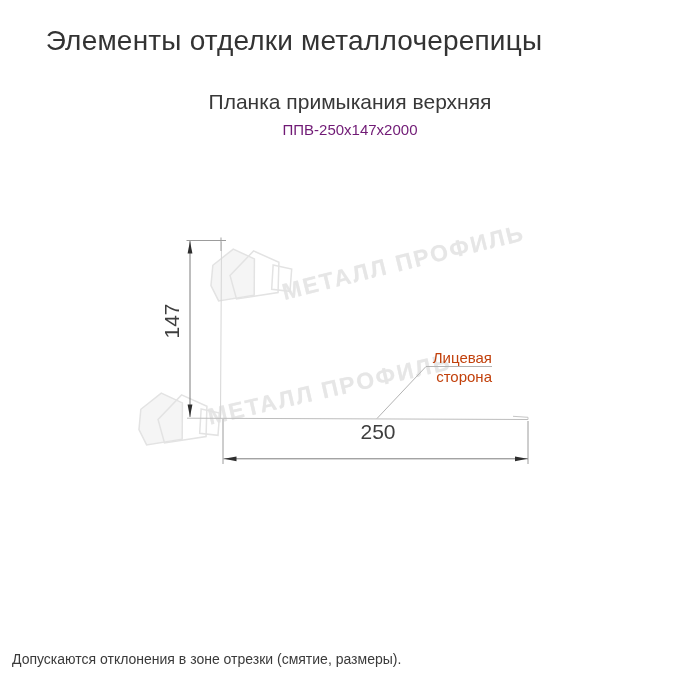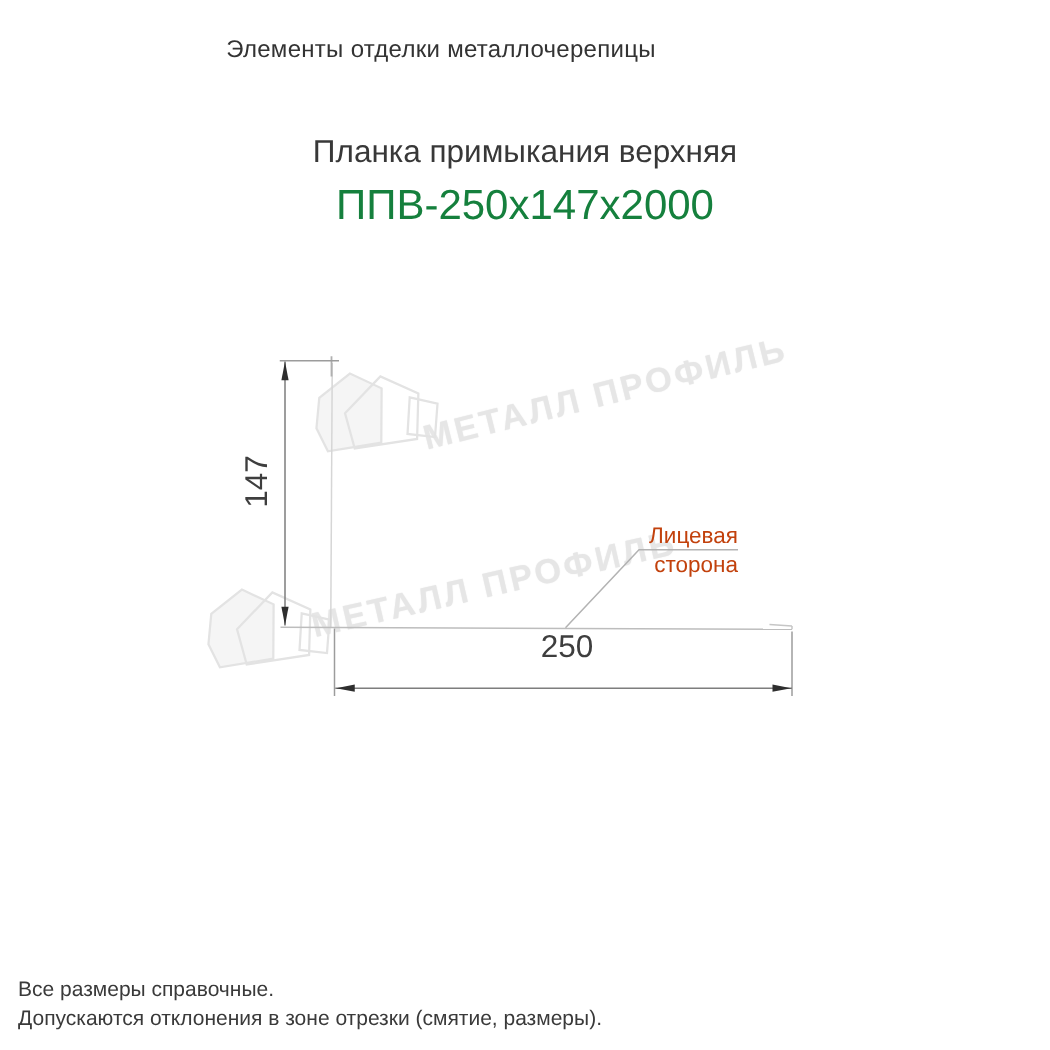--- a/index.html
+++ b/index.html
@@ -1,25 +1,25 @@
 <!DOCTYPE html>
 <html><head>
 <meta charset="utf-8">
 <style>
   html,body{margin:0;padding:0;background:#fff;}
   body{width:700px;height:700px;overflow:hidden;position:relative;
        font-family:"Liberation Sans","DejaVu Sans",sans-serif;color:#3c3c3c;}
   .page{position:absolute;inset:0;background:#fff;}
 
   .title{position:absolute;left:0;top:25px;width:588px;text-align:center;
-         font-size:16px;font-weight:400;color:#333;letter-spacing:.2px;}
+         font-size:28px;font-weight:400;color:#333;letter-spacing:.2px;}
   .subtitle{position:absolute;left:0;top:90px;width:700px;text-align:center;
             font-size:21px;color:#383838;}
   .model{position:absolute;left:0;top:121px;width:700px;text-align:center;
-         font-size:28px;color:#15803d;}
+         font-size:15px;color:#701a75;}
 
   .wm-text{position:absolute;white-space:nowrap;font-size:23px;font-weight:700;
            letter-spacing:2px;color:#e6e6e6;z-index:1;
            text-shadow:0 0 1px #efefef;}
   .wm-top{left:279px;top:249px;transform:rotate(-14deg);}
   .wm-bottom{left:205px;top:376px;transform:rotate(-13deg);}
 
   svg.linework{position:absolute;left:0;top:0;z-index:2;}
 
   .dim-label{position:absolute;z-index:3;font-size:21px;color:#3e3e3e;text-align:center;}
@@ -81,17 +81,16 @@
     <polyline points="377,418.5 426,366.5 492,366.5" fill="none" stroke="#b3b3b3" stroke-width="1"></polyline>
   </svg>
 
   <div class="dim-label dim-147">147</div>
   <div class="dim-label dim-250">250</div>
 
   <div class="callout-line callout-1">Лицевая</div>
   <div class="callout-line callout-2">сторона</div>
 
   <div class="notes">
-    <div>Все размеры справочные.</div>
     <div>Допускаются отклонения в зоне отрезки (смятие, размеры).</div>
   </div>
 
 </div>
 
 </body></html>

